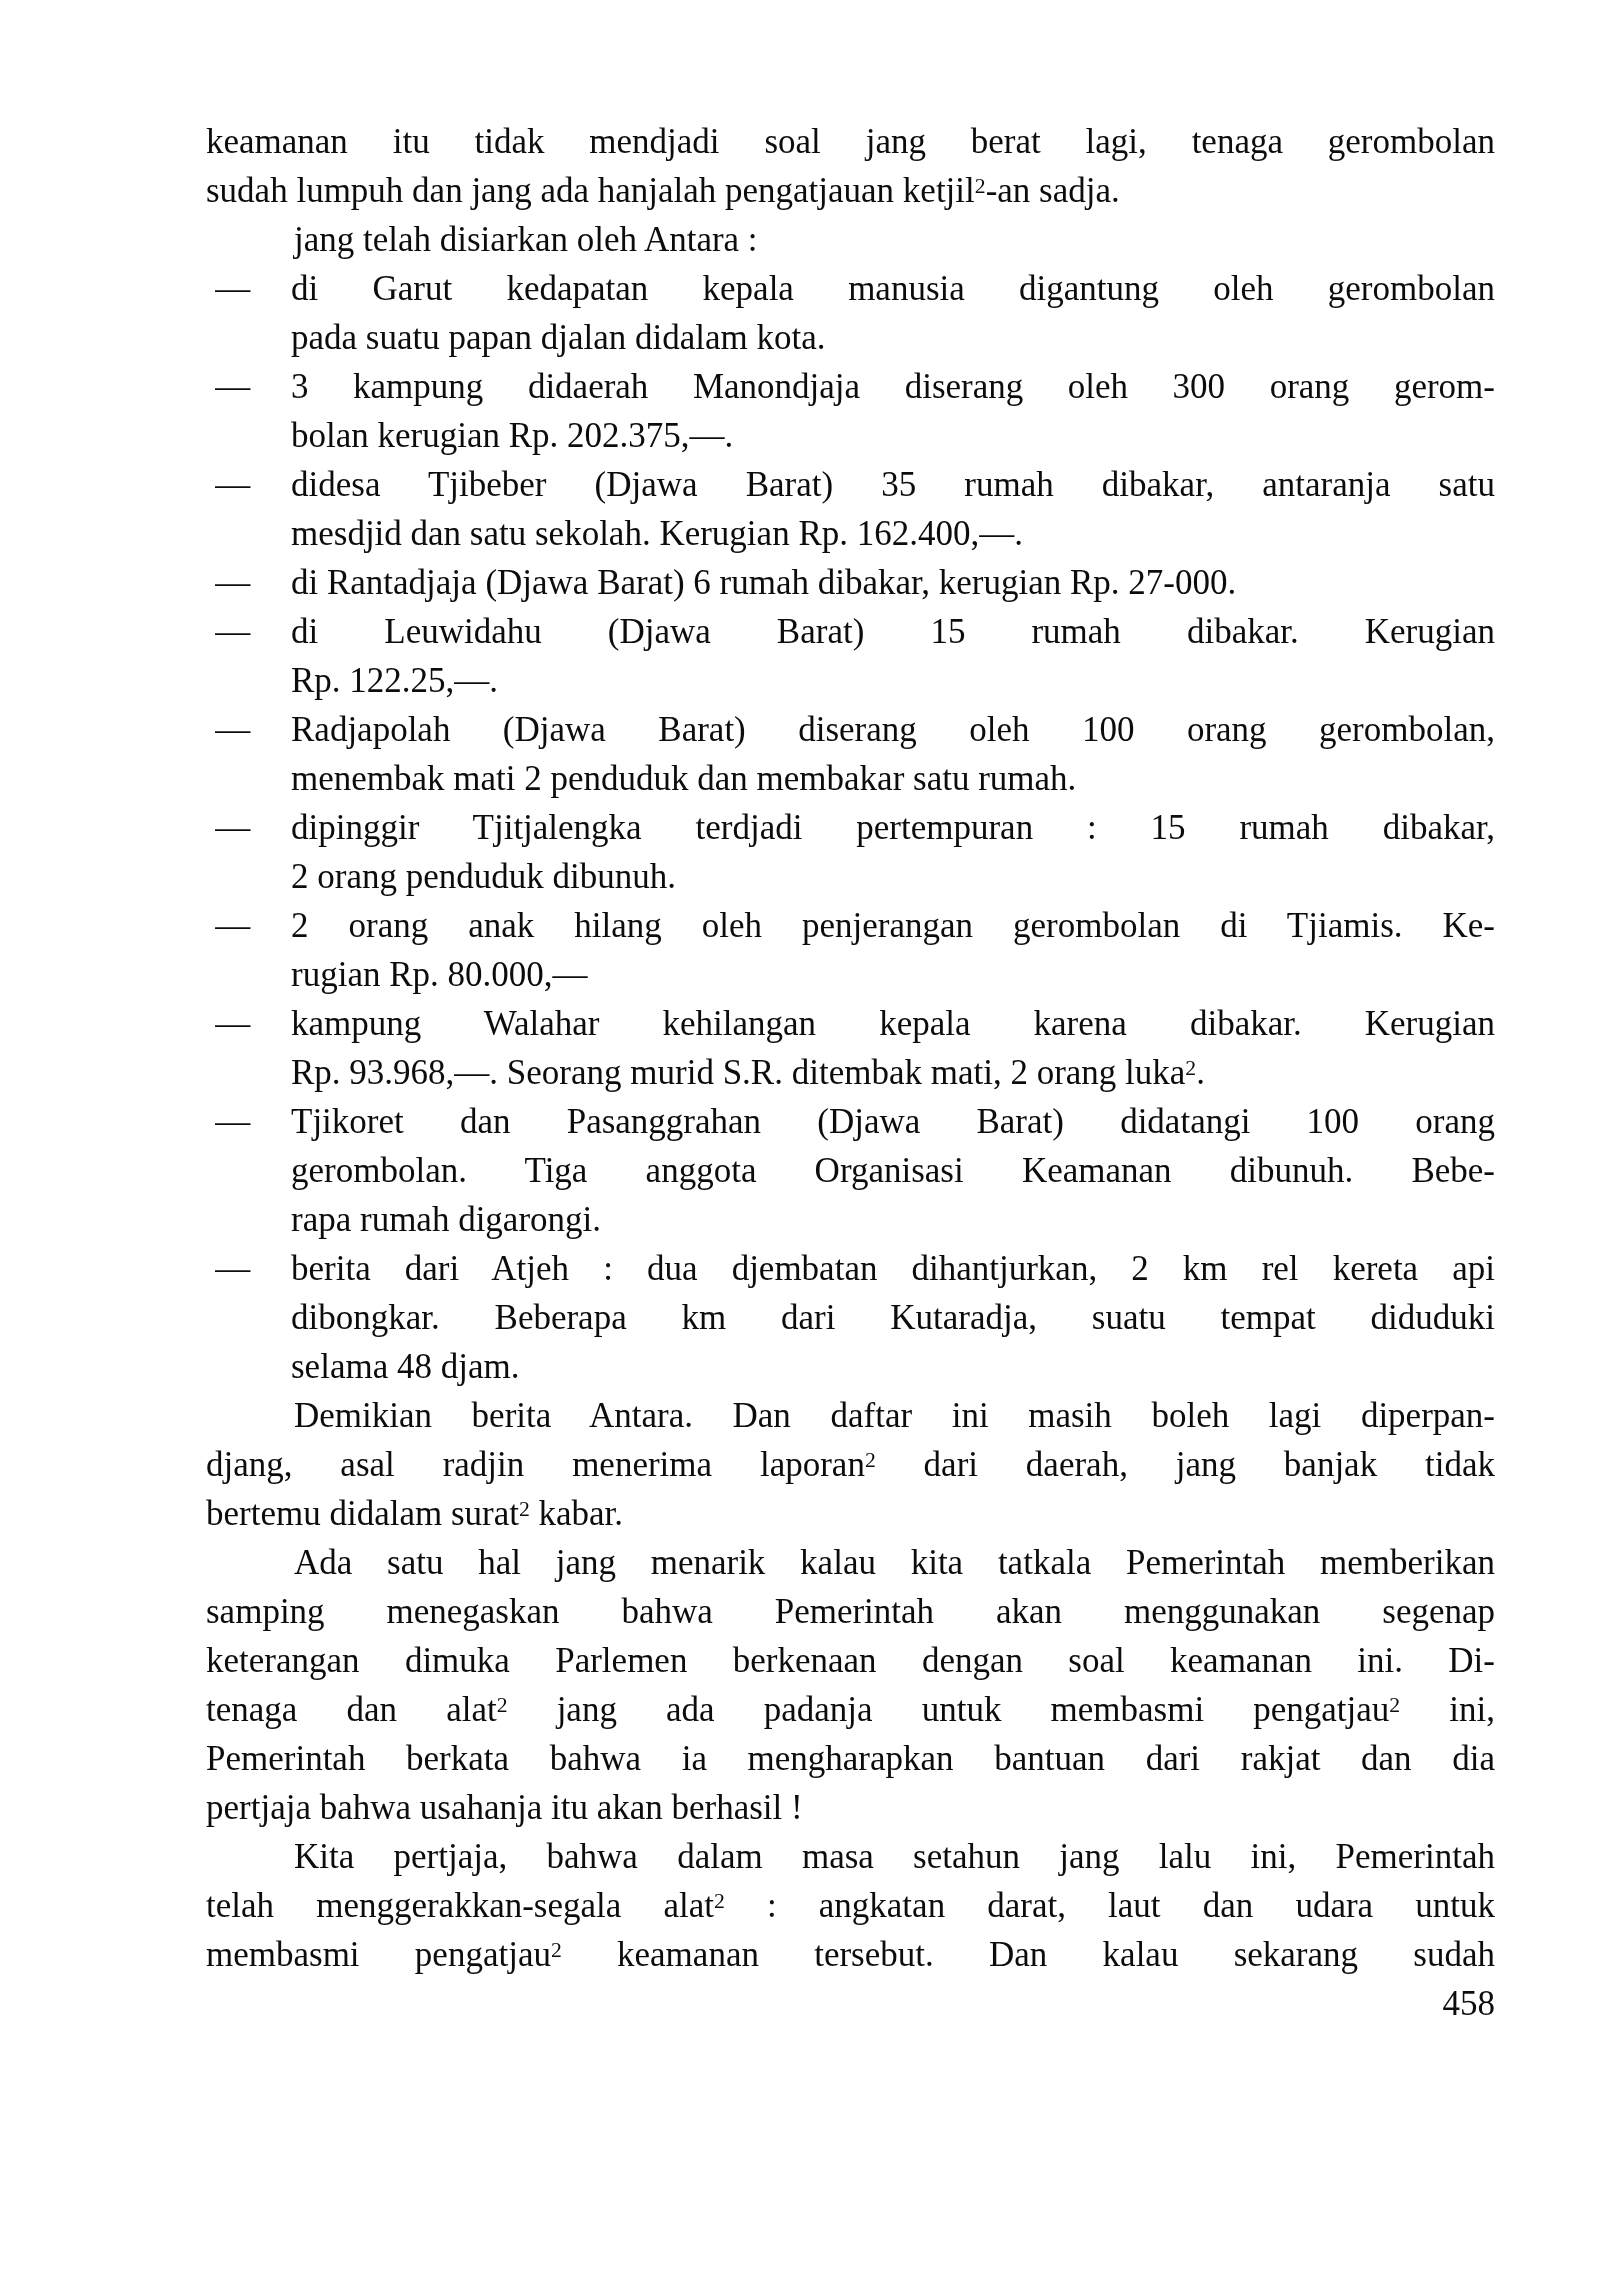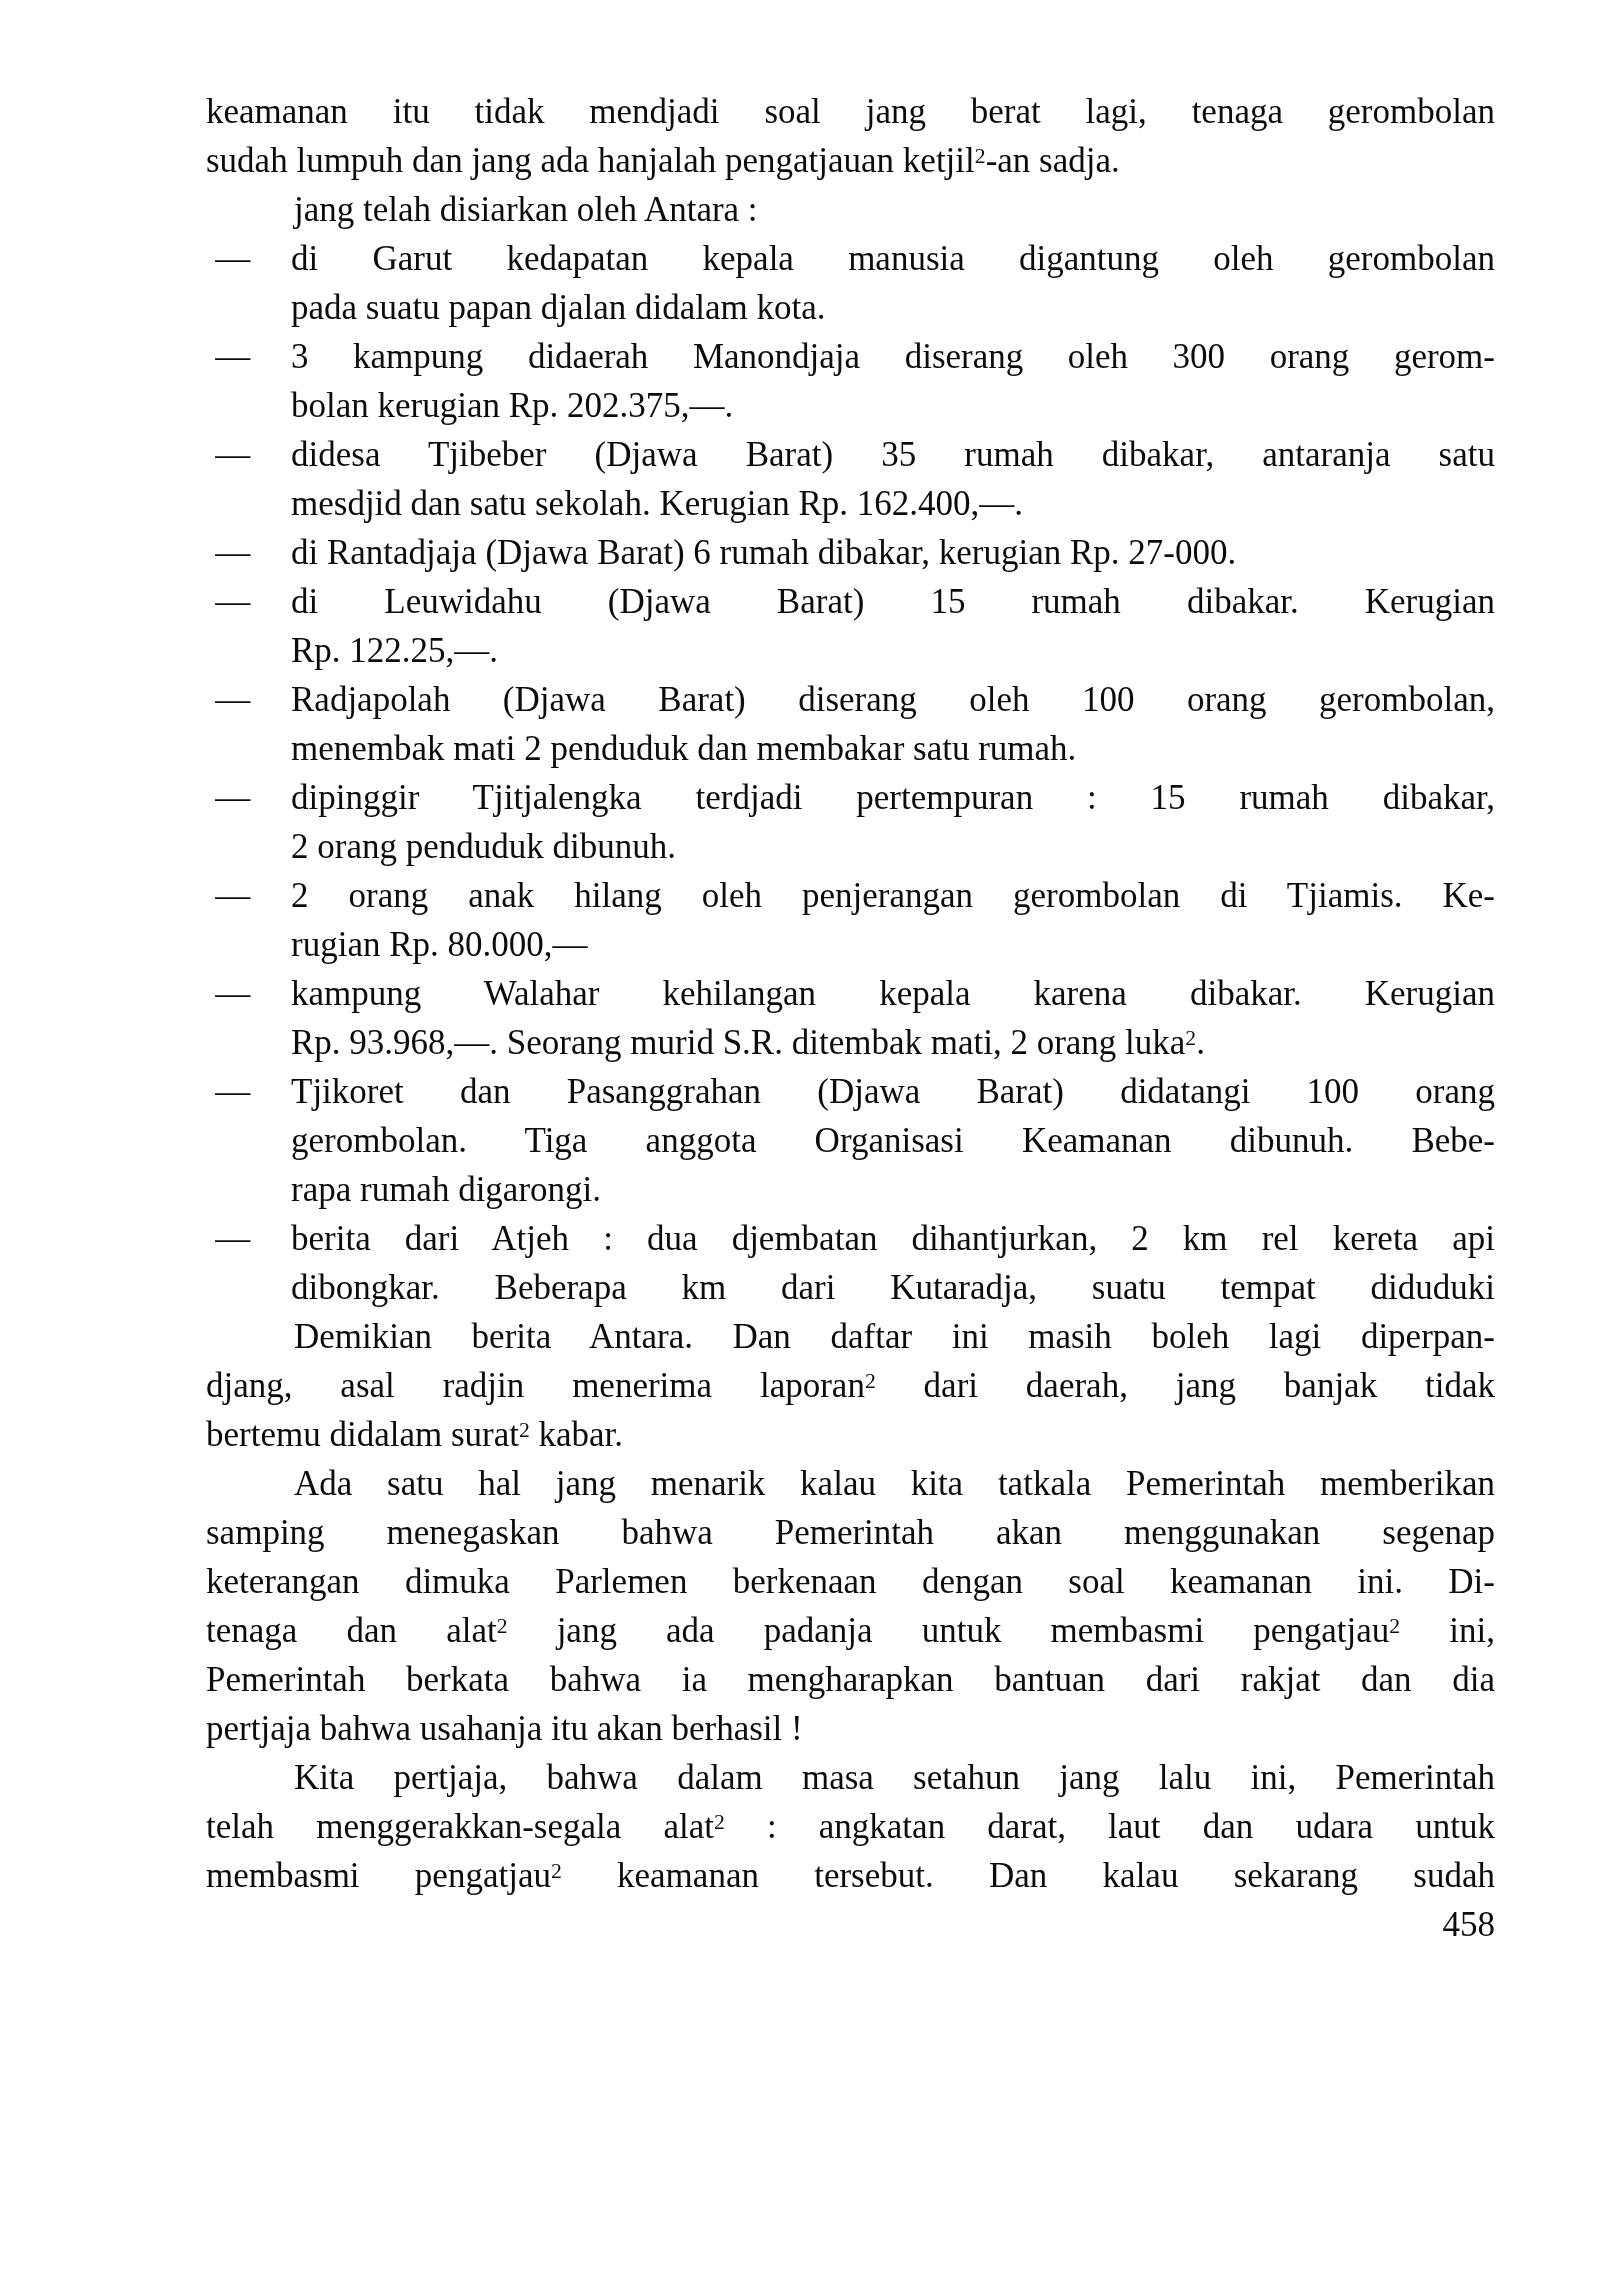--- a/index.html
+++ b/index.html
@@ -10,21 +10,21 @@
   .page {
     position: relative;
     box-sizing: border-box;
     width: 1615px;
     height: 2288px;
     background: #ffffff;
     color: #0c0c0c;
     font-family: "Liberation Serif", "DejaVu Serif", serif;
     font-size: 35px;
     line-height: 49px;
-    padding: 87px 120px 0 206px;
+    padding: 117px 120px 0 206px;
     overflow: hidden;
   }
   .text-column { width: 100%; }
   .line {
     text-align: justify;
     text-align-last: justify;
     text-justify: inter-word;
     white-space: normal;
   }
   .line.endline {
@@ -133,20 +133,21 @@
           <div class="line">Tjikoret dan Pasanggrahan (Djawa Barat) didatangi 100 orang</div>
           <div class="line">gerombolan. Tiga anggota Organisasi Keamanan dibunuh. Bebe-</div>
           <div class="line endline">rapa rumah digarongi.</div>
         </div>
       </div>
       <div class="item">
         <span class="bullet">—</span>
         <div class="item-text">
           <div class="line">berita dari Atjeh : dua djembatan dihantjurkan, 2 km rel kereta api</div>
           <div class="line">dibongkar. Beberapa km dari Kutaradja, suatu tempat diduduki</div>
+          <div class="line endline">selama 48 djam.</div>
         </div>
       </div>
       <div class="para indent">
         <div class="line">Demikian berita Antara. Dan daftar ini masih boleh lagi diperpan-</div>
         <div class="line">djang, asal radjin menerima laporan<span class="sup">2</span> dari daerah, jang banjak tidak</div>
         <div class="line endline">bertemu didalam surat<span class="sup">2</span> kabar.</div>
       </div>
       <div class="para indent">
         <div class="line">Ada satu hal jang menarik kalau kita tatkala Pemerintah memberikan</div>
         <div class="line">samping menegaskan bahwa Pemerintah akan menggunakan segenap</div>

